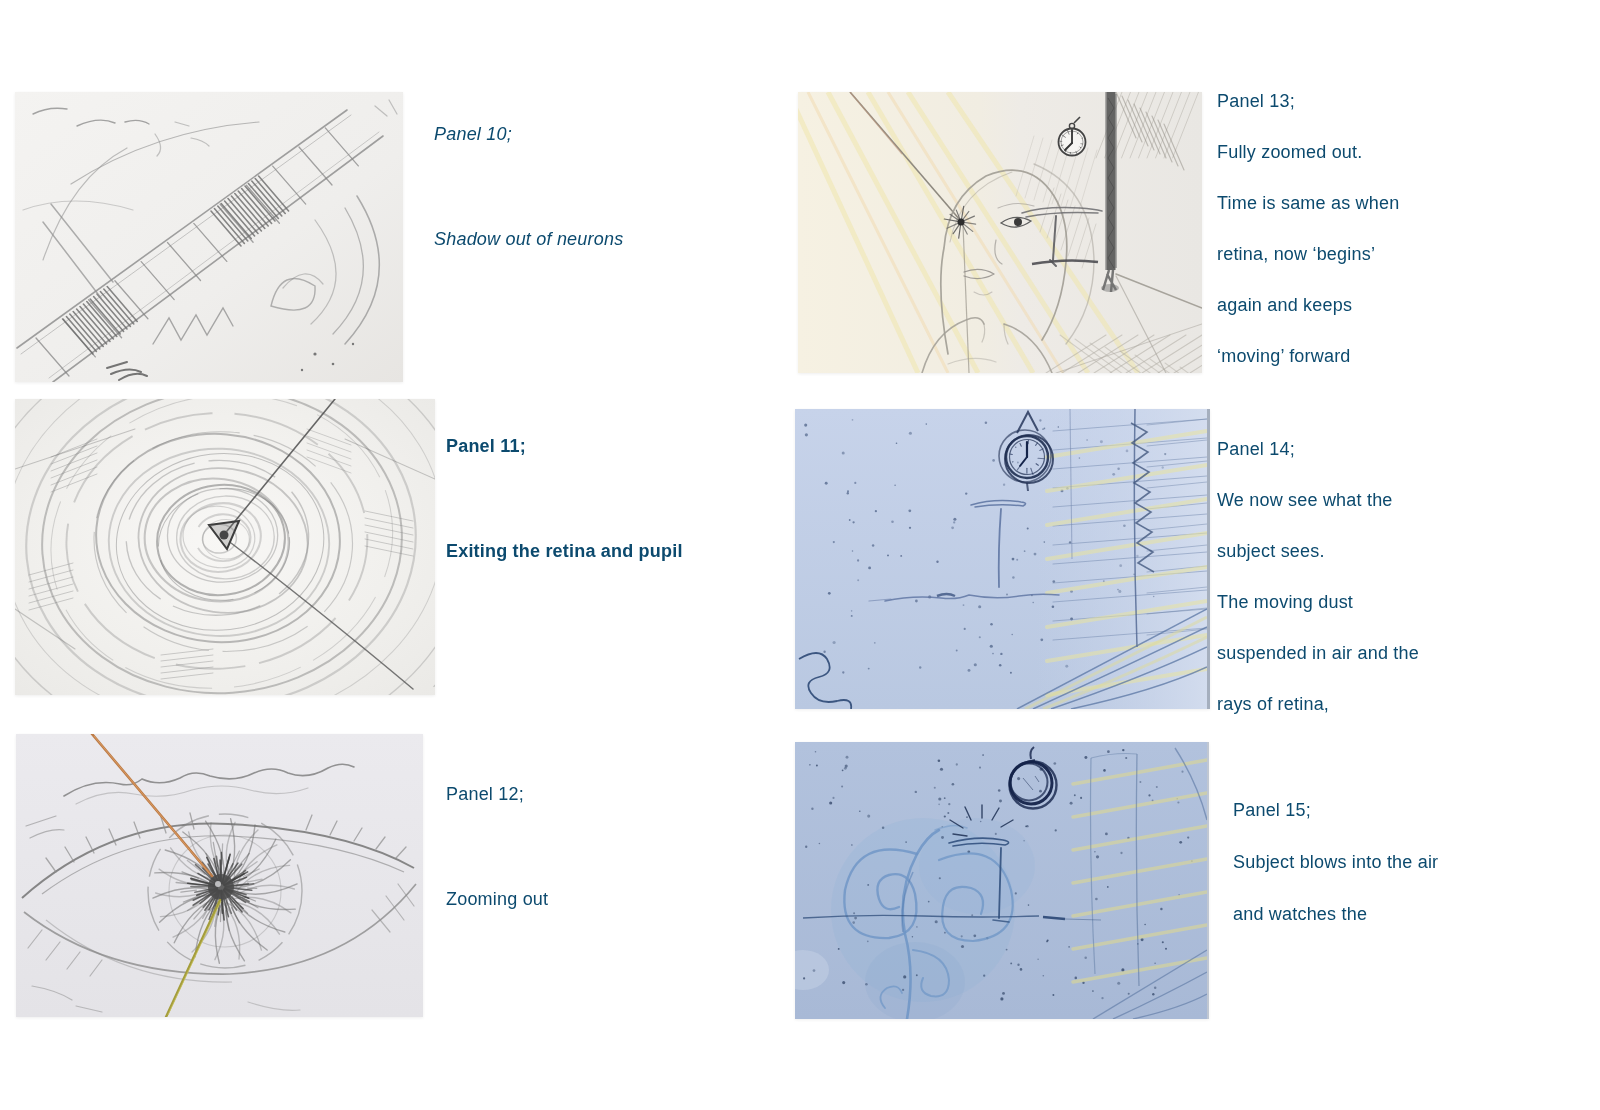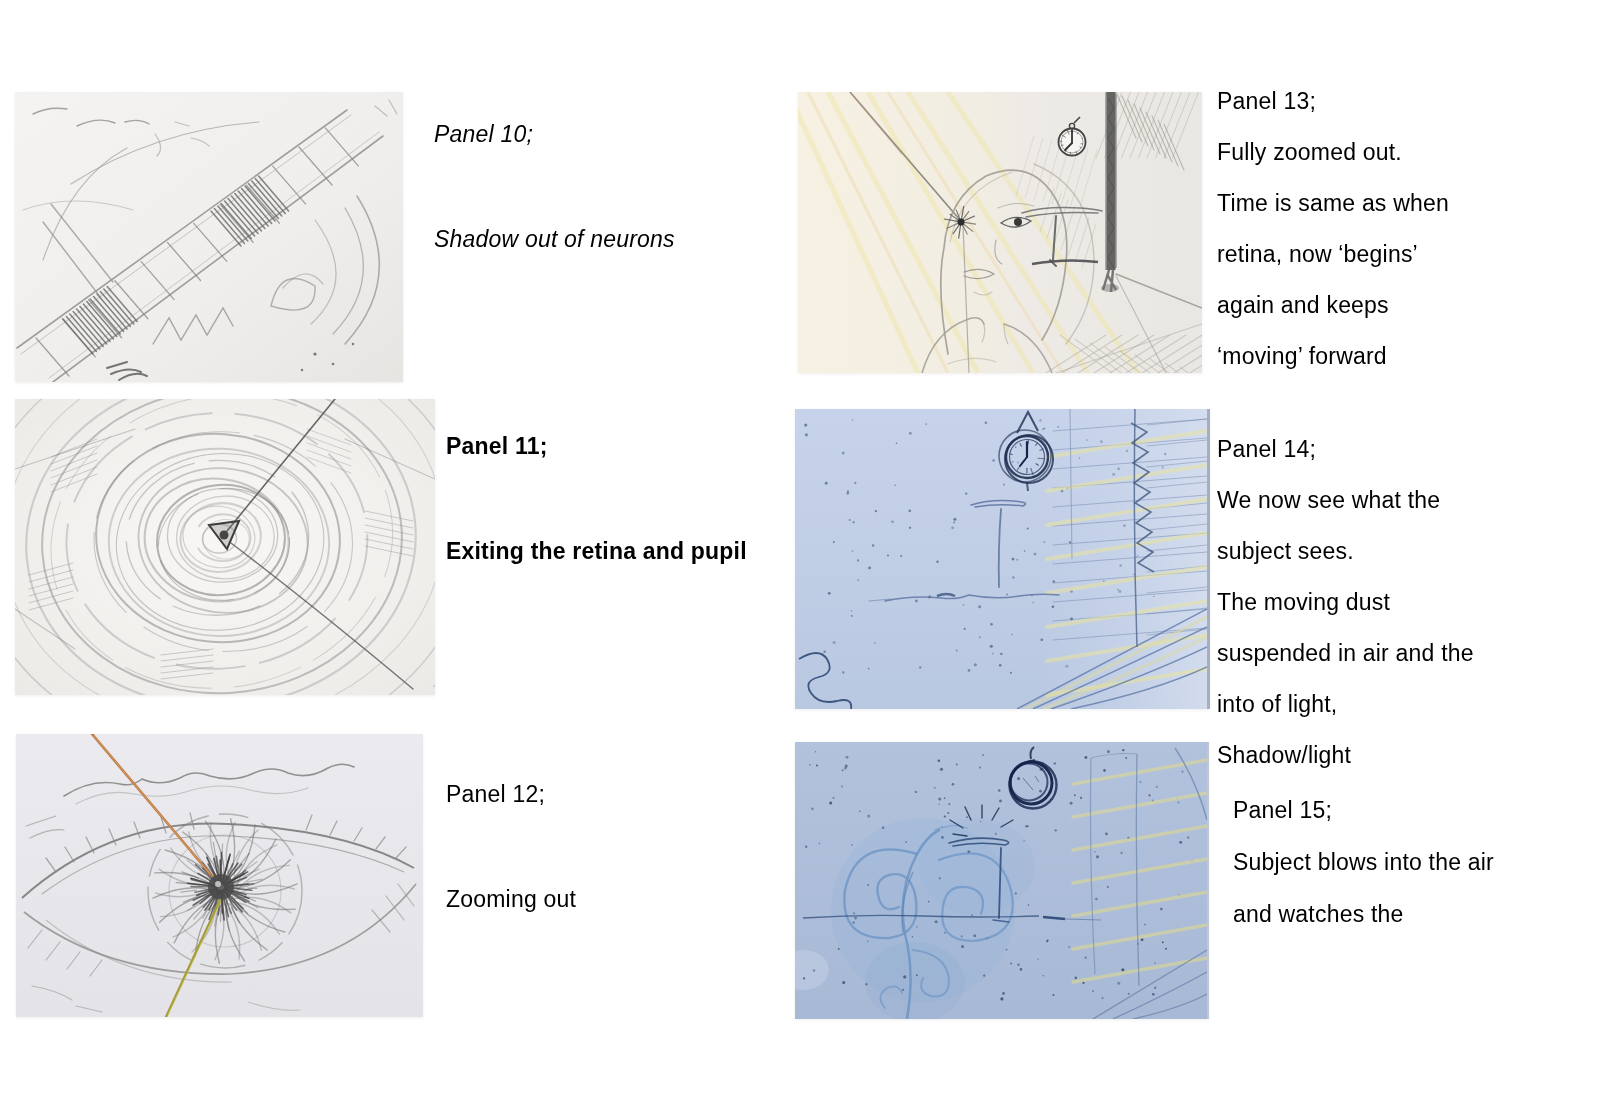--- a/index.html
+++ b/index.html
@@ -1,20 +1,20 @@
 <!DOCTYPE html>
 <html><head>
 <meta charset="utf-8">
 <style>
   html,body{margin:0;padding:0;background:#ffffff;}
   .page{position:relative;width:1600px;height:1110px;background:#ffffff;
         font-family:"Liberation Sans",sans-serif;overflow:hidden;}
   .photo{position:absolute;overflow:hidden;box-shadow:0 1px 3px rgba(0,0,0,.07);}
   .photo svg{display:block;}
-  .cap{position:absolute;color:#000000;font-size:23px;letter-spacing:.2px;}
+  .cap{position:absolute;color:#0c4a6e;font-size:18px;letter-spacing:.2px;}
   .cap .line{line-height:51px;white-space:pre-wrap;}
   .cap.spread .line + .line{margin-top:54px;}
   #c15 .line{line-height:52px;margin-left:16px;}
   #p10{left:15px;top:92px;}
   #p11{left:15px;top:399px;}
   #p12{left:16px;top:734px;}
   #p13{left:798px;top:92px;}
   #p14{left:795px;top:409px;border-right:3px solid rgba(75,95,125,.5);}
   #p15{left:795px;top:742px;border-right:2px solid rgba(75,95,125,.35);}
   #c10{left:434px;top:109px;font-style:italic;}
@@ -929,22 +929,21 @@
     <div class="line">retina, now ‘begins’</div>
     <div class="line">again and keeps</div>
     <div class="line">‘moving’ forward</div>
   </div>
   <div class="cap" id="c14">
     <div class="line">Panel 14;</div>
     <div class="line">We now see what the</div>
     <div class="line">subject sees.</div>
     <div class="line">The moving dust</div>
     <div class="line">suspended in air and the</div>
-    <div class="line">into of light,</div>
-    <div class="line">Shadow/light</div>
+    <div class="line">rays of retina,</div>
   </div>
   <div class="cap" id="c15">
     <div class="line">Panel 15;</div>
     <div class="line">Subject blows into the air</div>
     <div class="line">and watches the</div>
   </div>
 
 </div>
 
 </body></html>

